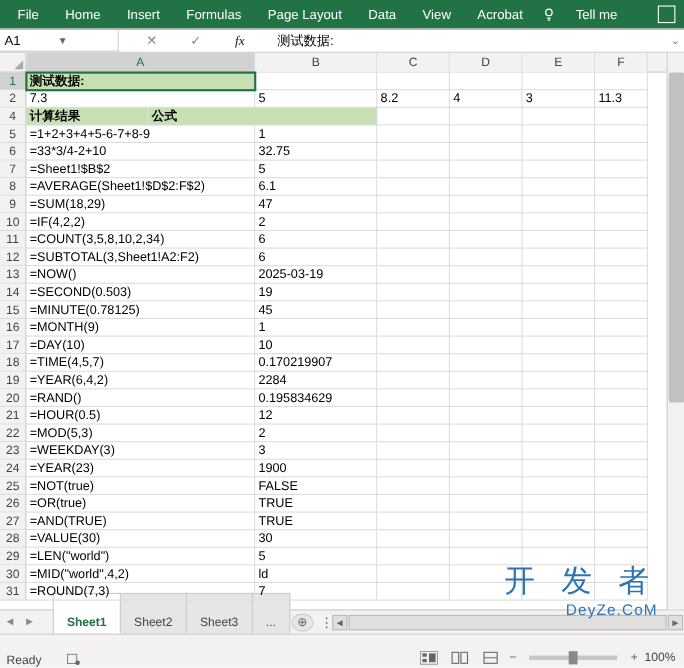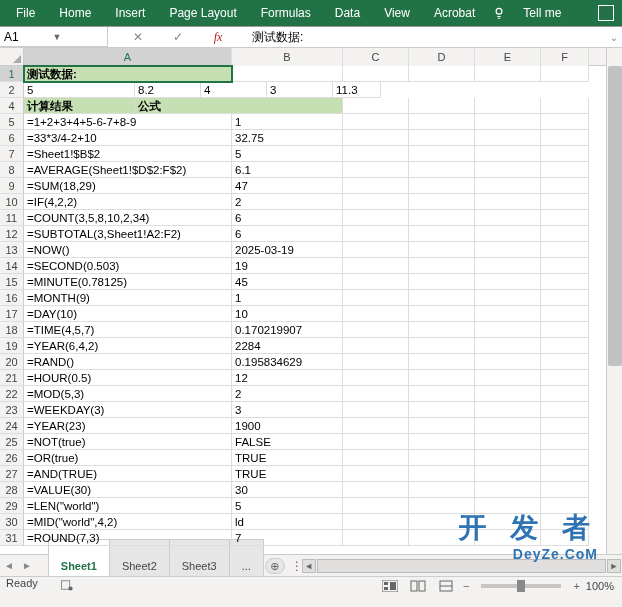--- a/index.html
+++ b/index.html
@@ -7,21 +7,21 @@
   .ribbon { background:#217346; height:26px; display:flex; align-items:center; color:#fff; padding:0 6px; gap:4px; }
   .ribbon-tab { padding:0 10px; height:26px; display:flex; align-items:center; cursor:pointer; }
   .ribbon-spacer { flex:1; }
   .ribbon-icon { width:20px; height:20px; display:flex; align-items:center; justify-content:center; }
   .ribbon-square { width:16px; height:16px; border:1px solid #fff; display:inline-block; }
   .formula-bar { display:flex; align-items:center; height:22px; border-bottom:1px solid #ccc; background:#fff; border-top:1px solid #999;gap:20px; }
   .namebox { width:108px; height:20px; padding:2px 4px; border:1px solid #ccc; border-left:none; border-top:none; font-size:12px; display:flex; align-items:center; justify-content:space-between;}
   .namebox span { flex:1; }
   .nb-arrow { font-size:9px; color:#666; padding-right:2px;}
   .fb-icon { width:20px; color:#888; text-align:center; font-size:12px;}
-  .fx { font-style:italic; font-family:"Times New Roman"; color:#b91c1c; }
+  .fx { font-style:italic; font-family:"Times New Roman"; color:#0f172a; }
   .formula-input { flex:1; padding:2px 4px; border:none; outline:none; font-size:12px; }
   .fb-expand { width:16px; color:#888; font-size:10px; text-align:center; }
   .sheet-area { height:506px; display:flex; }
   .col-headers-row { display:flex; height:18px; background:#f3f2f1; border-bottom:1px solid #ccc;}
   .corner { width:24px; height:18px; background:#f3f2f1; border-right:1px solid #ccc; border-bottom:1px solid #ccc; position:relative;}
   .corner::after { content:""; position:absolute; right:2px; bottom:2px; border-left:8px solid transparent; border-bottom:8px solid #aaa; }
   .grid-row { display:flex; height:16px; }
   .row-hdr { width:24px; min-width:24px; background:#f3f2f1; border-right:1px solid #ccc; border-bottom:1px solid #ddd; text-align:center; font-size:11px; color:#444; line-height:16px;}
   .row-hdr.active { background:#d2d2d2; color:#217346; }
   .col-hdr { background:#f3f2f1; border-right:1px solid #ddd; text-align:center; font-size:11px; color:#444; line-height:18px; height:18px;}
@@ -41,40 +41,40 @@
   .vscroll { width:16px; background:#f3f2f1; border-left:1px solid #ccc; position:relative;}
   .vthumb { position:absolute; top:18px; width:14px; height:300px; background:#c1c1c1; left:1px; border-radius:2px;}
   .sheet-grid { flex:1; overflow:hidden; position:relative;}
   .tabs-bar { height:22px; display:flex; align-items:center; background:#f3f2f1; border-top:1px solid #ccc; font-size:11px;}
   .tab-nav { padding:0 4px; color:#888; cursor:pointer; font-size:10px;}
   .tab { padding:20px 12px; border:1px solid #ccc; background:#e7e6e6; cursor:pointer; margin-right:-1px; color:#444;}
   .tab.active { background:#fff; border-bottom:1px solid #fff; color:#217346; font-weight:bold;}
   .tab-add { width:20px; text-align:center; border:1px solid #ccc; background:#e7e6e6; margin-left:2px; cursor:pointer; color:#666; border-radius:9px; height:16px; line-height:14px;}
   .hscroll-area { flex:1; display:flex; align-items:center; padding-left:6px;}
   .hscroll-btn { width:14px; height:14px; background:#e1dfdd; border:1px solid #bbb; margin:0 1px; font-size:9px; text-align:center; line-height:12px; color:#666;}
-  .status-bar { height:31px; background:#f3f2f1; border-top:1px solid #ccc; display:flex; align-items:flex-start; padding:0 6px; font-size:11px; position:relative;}
+  .status-bar { height:31px; background:#f3f2f1; border-top:1px solid #ccc; display:flex; align-items:flex-end; padding:0 6px; font-size:11px; position:relative;}
   .status-text { color:#444; }
   .status-right { position:absolute; right:8px; display:flex; align-items:center; gap:6px;}
   .view-btn { width:22px; height:18px; border:1px solid transparent; display:flex; align-items:center; justify-content:center; color:#666; font-size:11px;}
   .zoom-slider { width:80px; height:4px; background:#c8c6c4; position:relative; margin:0 6px;}
   .zoom-thumb { position:absolute; width:8px; height:12px; background:#888; top:-4px; left:36px;}
-  .watermark { position:absolute; right:24px; bottom:40px; font-size:28px; color:#2e74b5; font-weight:700; letter-spacing:8px; font-family:"SimHei","Arial"; pointer-events:none; line-height:26px; text-align:right;}
+  .watermark { position:absolute; right:24px; bottom:40px; font-size:28px; color:#2e74b5; font-weight:400; letter-spacing:8px; font-family:"SimHei","Arial"; pointer-events:none; line-height:26px; text-align:right;}
   .watermark .sub { font-size:14px; letter-spacing:1px; color:#2e74b5; display:block;}
   .stat-icon-box{ width:22px; height:16px; display:flex; align-items:center; justify-content:center;}
   svg{display:block;}
 </style>
 </head>
 <body>
 
 <div class="ribbon">
   <div class="ribbon-tab">File</div>
   <div class="ribbon-tab">Home</div>
   <div class="ribbon-tab">Insert</div>
+  <div class="ribbon-tab">Formulas</div>
   <div class="ribbon-tab">Page Layout</div>
-  <div class="ribbon-tab">Formulas</div>
   <div class="ribbon-tab">Data</div>
   <div class="ribbon-tab">View</div>
   <div class="ribbon-tab">Acrobat</div>
   <div class="ribbon-icon">
     <svg width="14" height="14" viewBox="0 0 24 24" fill="none" stroke="#fff" stroke-width="2">
         <circle cx="12" cy="9" r="5"></circle>
         <path d="M9 18h6M10 21h4"></path>
       </svg>
   </div>
   <div class="ribbon-tab">Tell me</div>
@@ -111,20 +111,21 @@
         <div class="row-hdr active">1</div>
         <div class="cell colA green-header selected-cell">测试数据:</div>
         <div class="cell colB"></div>
         <div class="cell colC"></div>
         <div class="cell colD"></div>
         <div class="cell colE"></div>
         <div class="cell colF"></div>
       </div>
       <div class="grid-row">
         <div class="row-hdr">2</div>
+        <div class="cell colA">7.3</div>
         <div class="cell colB">5</div>
         <div class="cell colC">8.2</div>
         <div class="cell colD">4</div>
         <div class="cell colE">3</div>
         <div class="cell colF">11.3</div>
       </div>
       <div class="grid-row">
         <div class="row-hdr">4</div>
         <div class="cell colB green-header2">计算结果</div>
         <div class="cell colA green-header2">公式</div>

